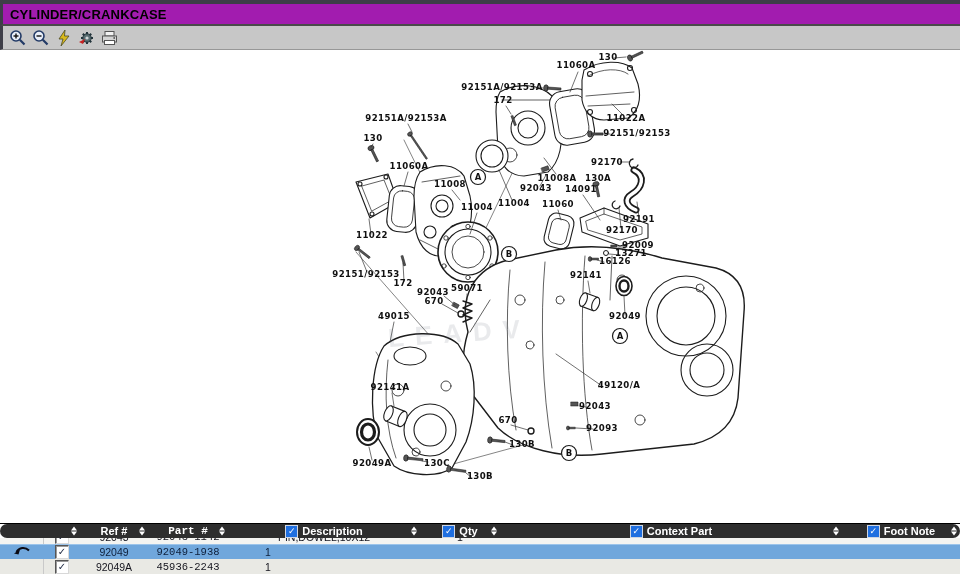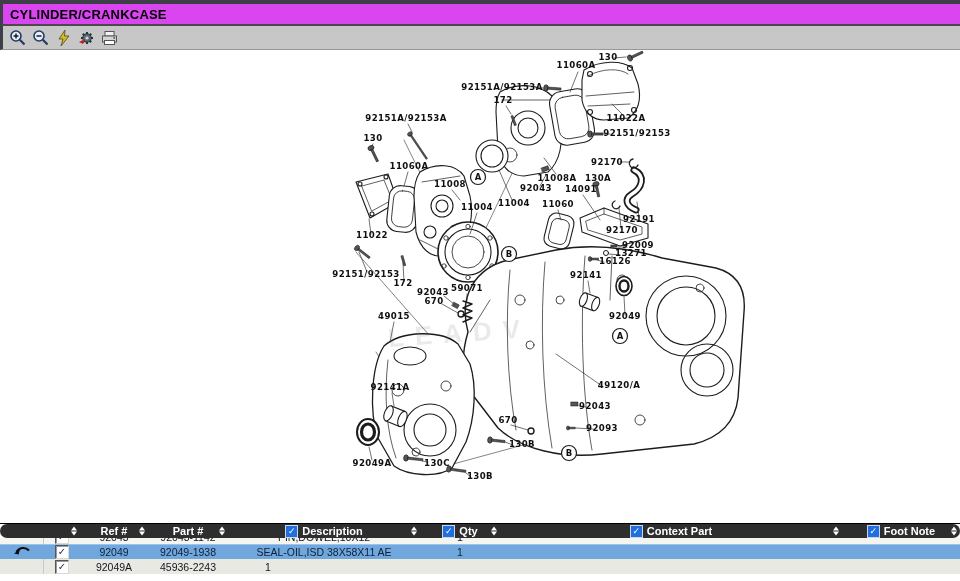--- a/index.html
+++ b/index.html
@@ -1,20 +1,20 @@
 <!DOCTYPE html>
 <html><head>
 <meta charset="utf-8">
 <style>
   html,body{margin:0;padding:0;}
   body{width:960px;height:581px;position:relative;overflow:hidden;background:#fff;
        font-family:"Liberation Sans","DejaVu Sans",sans-serif;}
   
   .titlebar{position:absolute;left:0;top:0;width:960px;height:26px;box-sizing:border-box;
-    background:#d946ef;border-top:4px solid #3e3e48;border-left:3px solid #3e3e48;
+    background:#a21caf;border-top:4px solid #3e3e48;border-left:3px solid #3e3e48;
     border-bottom:2px solid #4a4a4a;display:flex;align-items:center;}
   .titlebar .title{font-size:13px;font-weight:bold;color:#000;padding-left:7px;letter-spacing:.2px;}
   .toolbar{position:absolute;left:0;top:26px;width:960px;height:24px;box-sizing:border-box;
     background:#c7c7c7;border-left:3px solid #3e3e48;border-bottom:1px solid #979797;
     display:flex;align-items:center;gap:4px;padding-left:5px;}
   .tbtn{width:19px;height:19px;display:flex;align-items:center;justify-content:center;cursor:pointer;}
   
   .canvas{position:absolute;left:0;top:50px;width:960px;height:473px;background:#fff;overflow:hidden;}
   .watermark{position:absolute;left:388px;top:268px;font-size:26px;font-weight:bold;
     letter-spacing:11px;color:rgba(110,115,130,.15);transform:rotate(-4deg);pointer-events:none;}
@@ -34,21 +34,21 @@
   .sort .dn{border-top:4px solid #fff;}
   .hcb{width:11px;height:11px;background:#1f6fe0;border:1px solid #cfd6e2;color:#fff;font-size:9px;
     line-height:11px;text-align:center;cursor:pointer;flex:0 0 auto;}
   .drow{height:15px;align-items:center;font-size:10.5px;color:#15151e;}
   .drow.sel{background:#70a7dc;color:#0e1f3a;border-top:1px solid #9cc4ea;box-sizing:border-box;}
   .drow.alt{background:#e9e9e4;}
   .drow.partial{height:6px;overflow:hidden;background:#f4f4f1;}
   .drow.partial .inner{display:flex;width:960px;margin-top:-8px;height:15px;align-items:center;
     font-size:10.5px;color:#15151e;}
   .dcell{height:100%;display:flex;align-items:center;justify-content:center;box-sizing:border-box;}
-  .c-tools{width:44px;}  .c-cb{width:36px;}  .c-ref{width:68px;}  .c-part{width:80px;}
+  .c-tools{width:44px;}  .c-cb{width:36px;}  .c-ref{width:68px;}  .c-part{width:80px;font-family:Liberation Mono, monospace;}
   .c-desc{width:192px;}  .c-qty{width:80px;} .c-ctx{width:342px;} .c-foot{width:118px;}
   .rowcb{width:12px;height:12px;background:#fff;border:1px solid #555;border-right-color:#d8d8d8;
     border-bottom-color:#d8d8d8;box-shadow:inset 1px 1px 0 #9a9a9a;font-size:10px;line-height:11px;
     text-align:center;color:#1c2740;cursor:pointer;}
   .vline{border-right:1px solid #c9c9c9;}
 </style>
 </head>
 <body>
 
 <div class="titlebar">
@@ -479,21 +479,20 @@
           <path d="M3.5,7 C6,2.5 12,1.5 16,5.5" fill="none" stroke="#0b0b14" stroke-width="2"></path>
           <polygon points="1,8.5 7,4.5 5.5,9.5" fill="#0b0b14"></polygon>
         </svg>
       </span>
     </div>
     <div class="dcell c-cb">
         <span class="rowcb">✓</span>
       </div>
     <div class="dcell c-ref">92049</div>
     <div class="dcell c-part">92049-1938</div>
-    <div class="dcell c-desc">SEAL-OIL,ISD 38X58X11 AE</div>
     <div class="dcell c-qty">1</div>
     <div class="dcell c-ctx"></div>
     <div class="dcell c-foot"></div>
   </div>
 
   <div class="trow drow alt">
     <div class="dcell c-tools vline"></div>
     <div class="dcell c-cb">
         <span class="rowcb">✓</span>
       </div>

